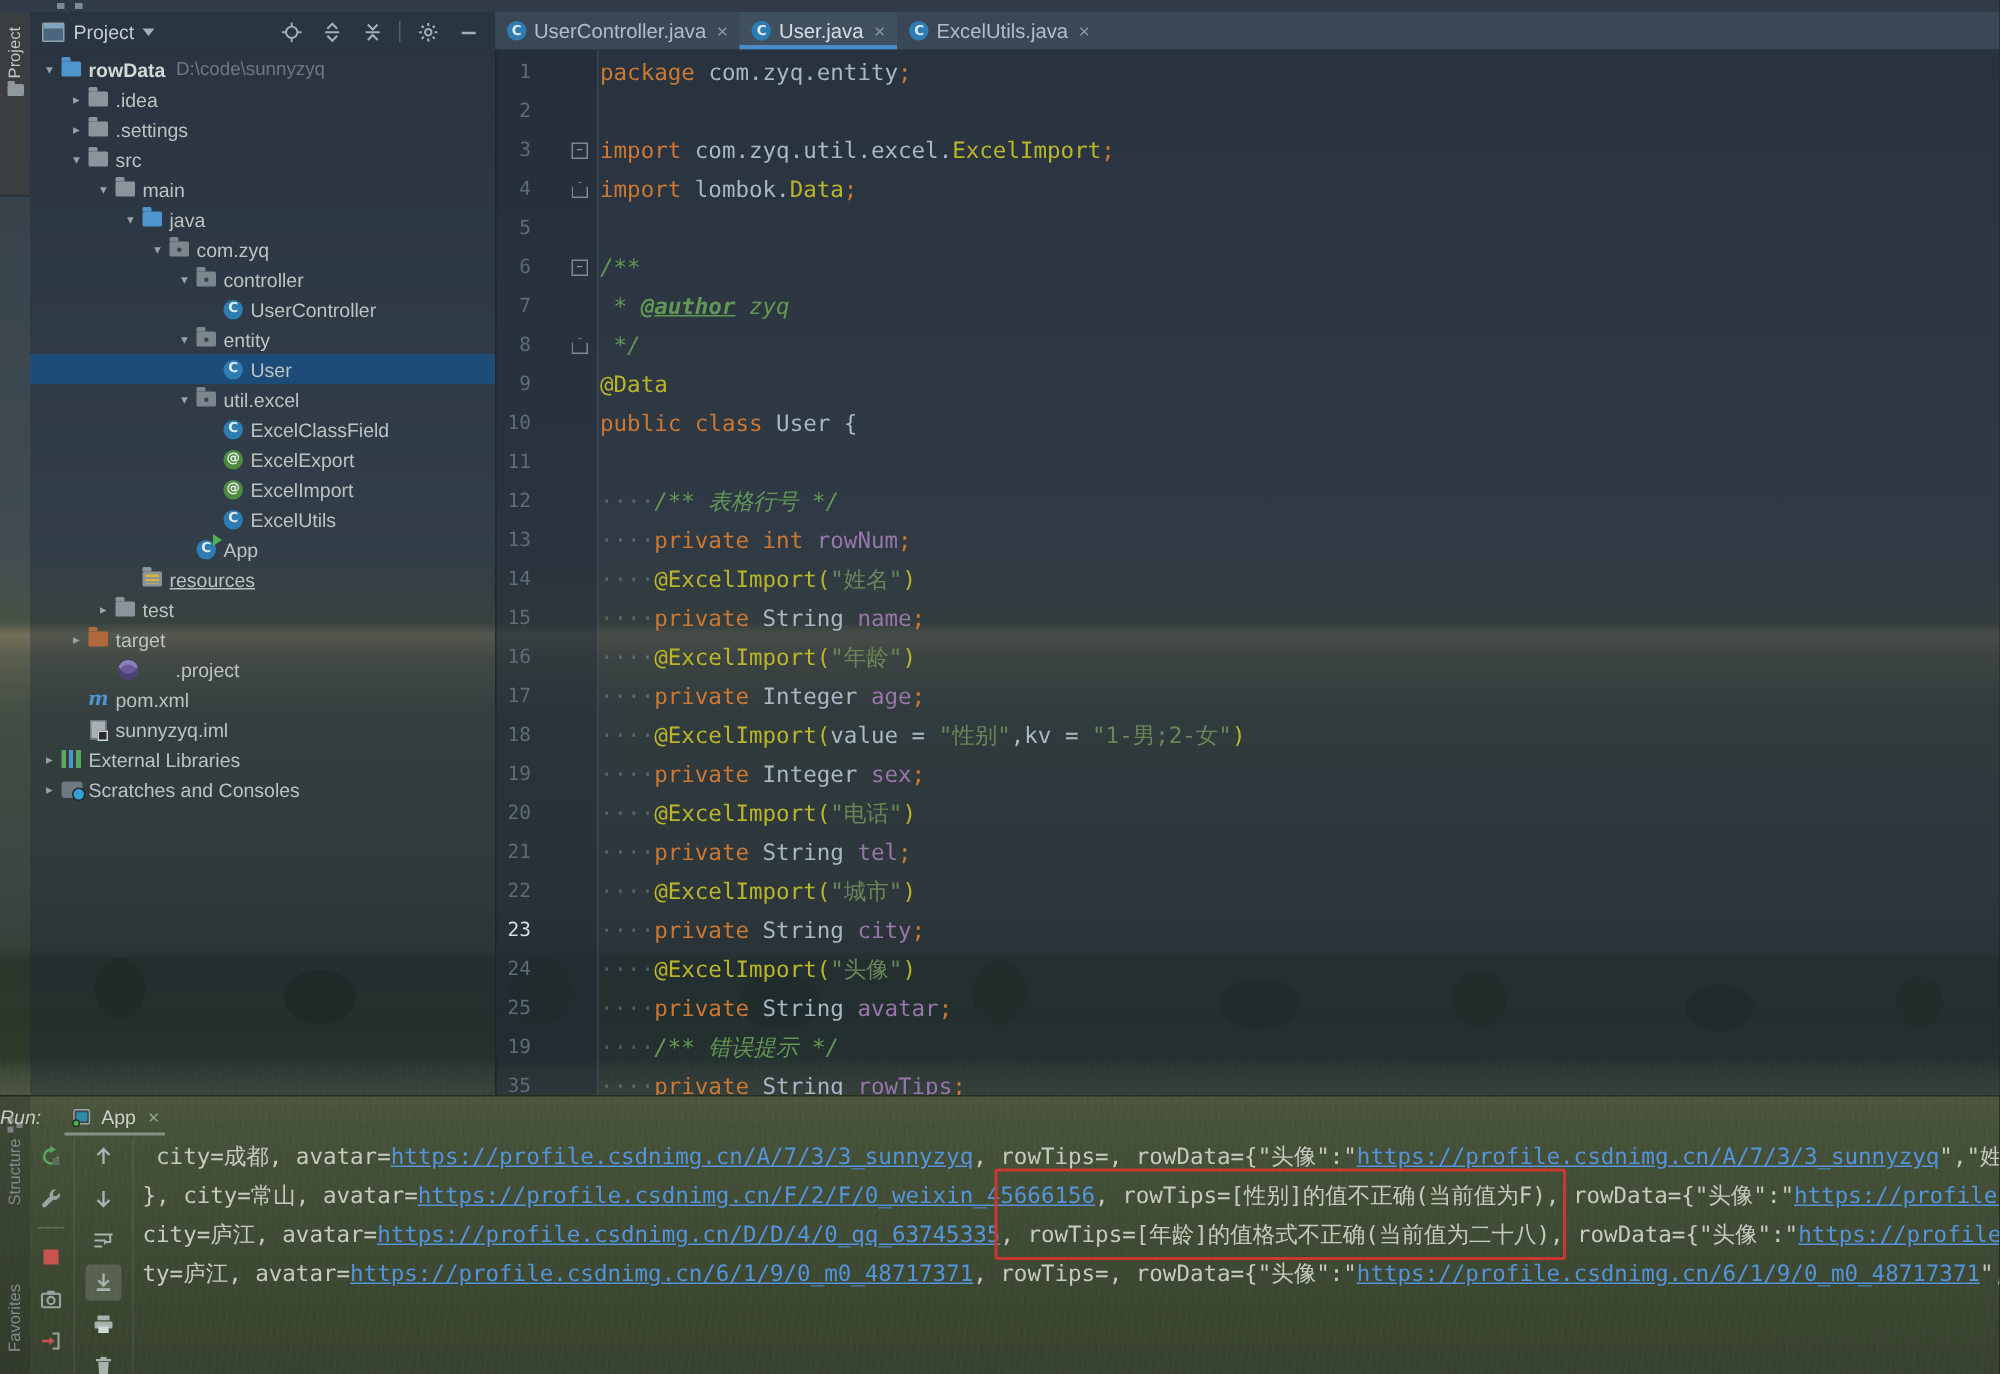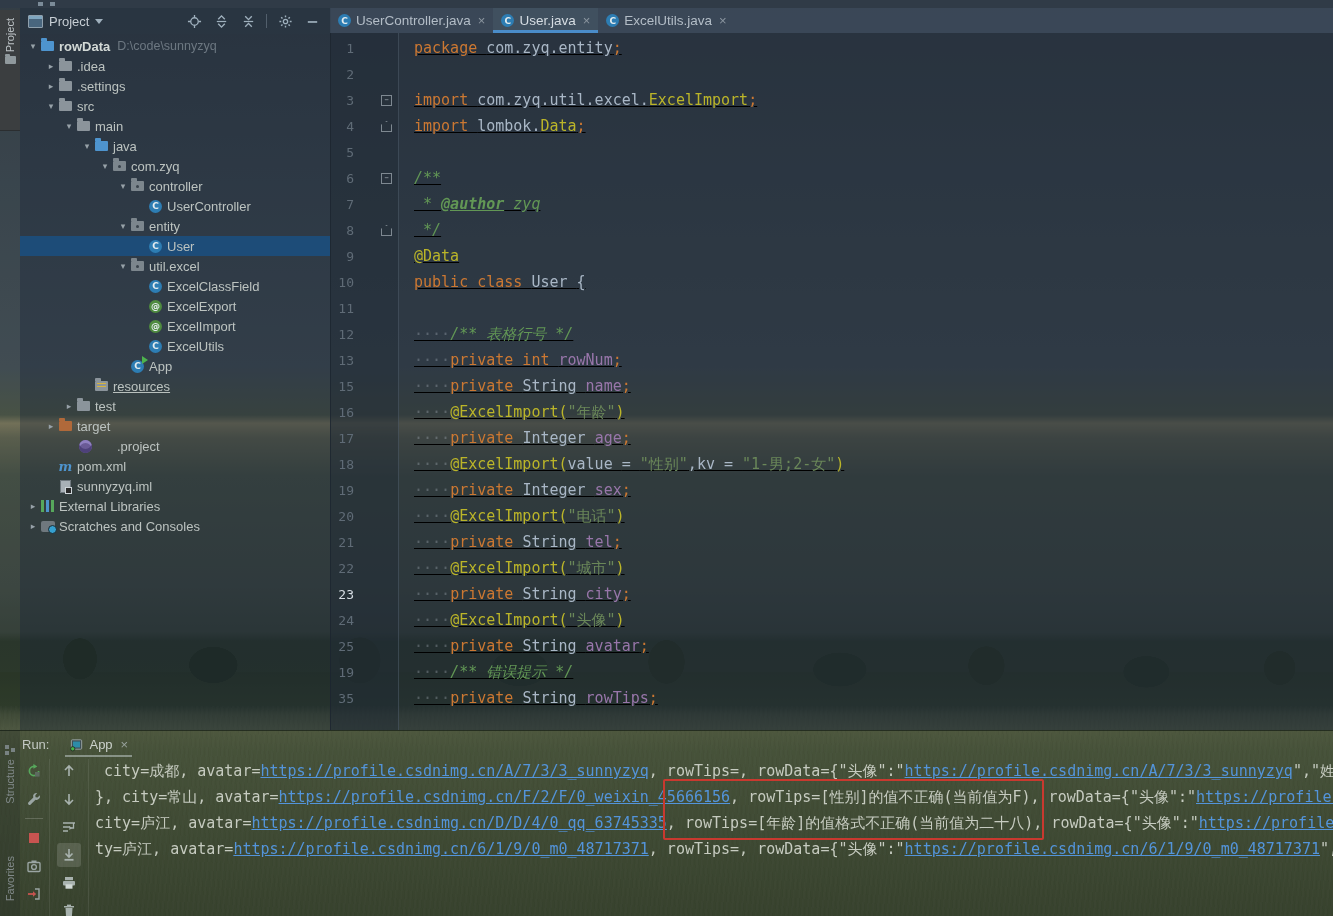--- a/index.html
+++ b/index.html
@@ -95,30 +95,30 @@
   
   #editor{position:absolute;left:330px;top:33px;width:1003px;height:697px;overflow:hidden;background:rgba(30,40,52,.62);}
   #gutterbg{position:absolute;left:0;top:0;width:68px;height:697px;background:rgba(31,41,52,.38);border-right:1px solid rgba(95,110,125,.4);}
   #elines{position:absolute;left:0;top:2px;width:1003px;}
   .eline{height:26px;display:flex;align-items:center;white-space:pre;font-family:"DejaVu Sans Mono","Liberation Mono",monospace;font-size:15px;}
   .gnum{flex:0 0 24px;text-align:right;font-size:13px;color:#5f6b76;font-family:"DejaVu Sans Mono",monospace;}
   .gnum.cur{color:#d6dde3;}
   .gfold{flex:0 0 44px;position:relative;height:26px;}
   .fm{position:absolute;right:6px;top:8px;width:9px;height:9px;border:1px solid #7e8891;background:rgba(40,50,60,.7);font-size:7px;line-height:8px;text-align:center;color:#aab4bc;}
   .fm.end{clip-path:polygon(0 35%,50% 0,100% 35%,100% 100%,0 100%);}
-  .code{padding-left:16px;text-decoration:underline;}
+  .code{padding-left:2px;}
   .k{color:#cc7832;} .p{color:#a9b7c6;} .a{color:#bbb529;} .s{color:#6a8759;}
   .f{color:#9876aa;} .m{color:#cc7832;}
   .c{color:#629755;font-style:italic;} .d{color:#629755;font-style:italic;font-weight:bold;text-decoration:underline;}
   .dots{color:rgba(190,200,210,.30);}
 
   
   #console{position:absolute;left:0;top:730px;width:1333px;height:186px;background:rgba(28,34,26,.20);border-top:1px solid rgba(20,28,20,.7);}
   #runhdr{position:absolute;left:0;top:0;width:1333px;height:26px;display:flex;align-items:center;}
-  #runlabel{font-size:13px;color:#c3c9c3;margin-left:22px;}
+  #runlabel{font-size:13px;color:#c3c9c3;font-style:italic;}
   #apptab{display:flex;align-items:center;margin-left:16px;position:relative;height:26px;padding:0 4px;}
   #apptab .appname{font-size:13px;color:#ccd2cc;margin-left:5px;}
   #apptab .close{margin-left:8px;color:#98a29c;font-size:13px;}
   #apptab::after{content:"";position:absolute;left:0;bottom:0;width:100%;height:2.5px;background:rgba(190,200,198,.55);}
   .appicon{width:15px;height:15px;}
   .tbcol{position:absolute;display:flex;flex-direction:column;align-items:center;}
   #tbleft{left:20px;top:28px;width:28px;}
   #tbinner{left:54px;top:28px;width:30px;}
   .tbtn{width:24px;height:24px;margin-bottom:4px;display:flex;align-items:center;justify-content:center;border-radius:3px;}
   .tbtn svg{width:16px;height:16px;}
@@ -406,20 +406,21 @@
         <div class="eline"><span class="gnum">4</span><span class="gfold"><span class="fm end"></span></span><span class="code"><span class="k">import </span><span class="p">lombok.</span><span class="a">Data</span><span class="m">;</span></span></div>
         <div class="eline"><span class="gnum">5</span><span class="gfold"></span><span class="code"></span></div>
         <div class="eline"><span class="gnum">6</span><span class="gfold"><span class="fm start">−</span></span><span class="code"><span class="c">/**</span></span></div>
         <div class="eline"><span class="gnum">7</span><span class="gfold"></span><span class="code"><span class="c"> * </span><span class="d">@author</span><span class="c"> zyq</span></span></div>
         <div class="eline"><span class="gnum">8</span><span class="gfold"><span class="fm end"></span></span><span class="code"><span class="c"> */</span></span></div>
         <div class="eline"><span class="gnum">9</span><span class="gfold"></span><span class="code"><span class="a">@Data</span></span></div>
         <div class="eline"><span class="gnum">10</span><span class="gfold"></span><span class="code"><span class="k">public class </span><span class="p">User </span><span class="p">{</span></span></div>
         <div class="eline"><span class="gnum">11</span><span class="gfold"></span><span class="code"></span></div>
         <div class="eline"><span class="gnum">12</span><span class="gfold"></span><span class="code"><span class="dots">····</span><span class="c">/** 表格行号 */</span></span></div>
         <div class="eline"><span class="gnum">13</span><span class="gfold"></span><span class="code"><span class="dots">····</span><span class="k">private int </span><span class="f">rowNum</span><span class="m">;</span></span></div>
+        <div class="eline"><span class="gnum">14</span><span class="gfold"></span><span class="code"><span class="dots">····</span><span class="a">@ExcelImport(</span><span class="s">"姓名"</span><span class="a">)</span></span></div>
         <div class="eline"><span class="gnum">15</span><span class="gfold"></span><span class="code"><span class="dots">····</span><span class="k">private </span><span class="p">String </span><span class="f">name</span><span class="m">;</span></span></div>
         <div class="eline"><span class="gnum">16</span><span class="gfold"></span><span class="code"><span class="dots">····</span><span class="a">@ExcelImport(</span><span class="s">"年龄"</span><span class="a">)</span></span></div>
         <div class="eline"><span class="gnum">17</span><span class="gfold"></span><span class="code"><span class="dots">····</span><span class="k">private </span><span class="p">Integer </span><span class="f">age</span><span class="m">;</span></span></div>
         <div class="eline"><span class="gnum">18</span><span class="gfold"></span><span class="code"><span class="dots">····</span><span class="a">@ExcelImport(</span><span class="p">value </span><span class="p">= </span><span class="s">"性别"</span><span class="p">,</span><span class="p">kv </span><span class="p">= </span><span class="s">"1-男;2-女"</span><span class="a">)</span></span></div>
         <div class="eline"><span class="gnum">19</span><span class="gfold"></span><span class="code"><span class="dots">····</span><span class="k">private </span><span class="p">Integer </span><span class="f">sex</span><span class="m">;</span></span></div>
         <div class="eline"><span class="gnum">20</span><span class="gfold"></span><span class="code"><span class="dots">····</span><span class="a">@ExcelImport(</span><span class="s">"电话"</span><span class="a">)</span></span></div>
         <div class="eline"><span class="gnum">21</span><span class="gfold"></span><span class="code"><span class="dots">····</span><span class="k">private </span><span class="p">String </span><span class="f">tel</span><span class="m">;</span></span></div>
         <div class="eline"><span class="gnum">22</span><span class="gfold"></span><span class="code"><span class="dots">····</span><span class="a">@ExcelImport(</span><span class="s">"城市"</span><span class="a">)</span></span></div>
         <div class="eline"><span class="gnum cur">23</span><span class="gfold"></span><span class="code"><span class="dots">····</span><span class="k">private </span><span class="p">String </span><span class="f">city</span><span class="m">;</span></span></div>
         <div class="eline"><span class="gnum">24</span><span class="gfold"></span><span class="code"><span class="dots">····</span><span class="a">@ExcelImport(</span><span class="s">"头像"</span><span class="a">)</span></span></div>

